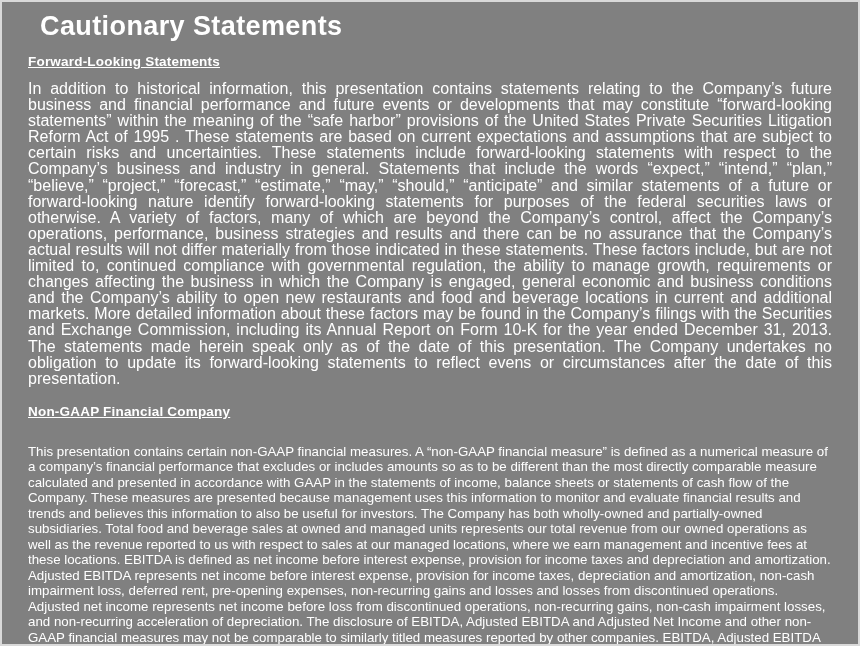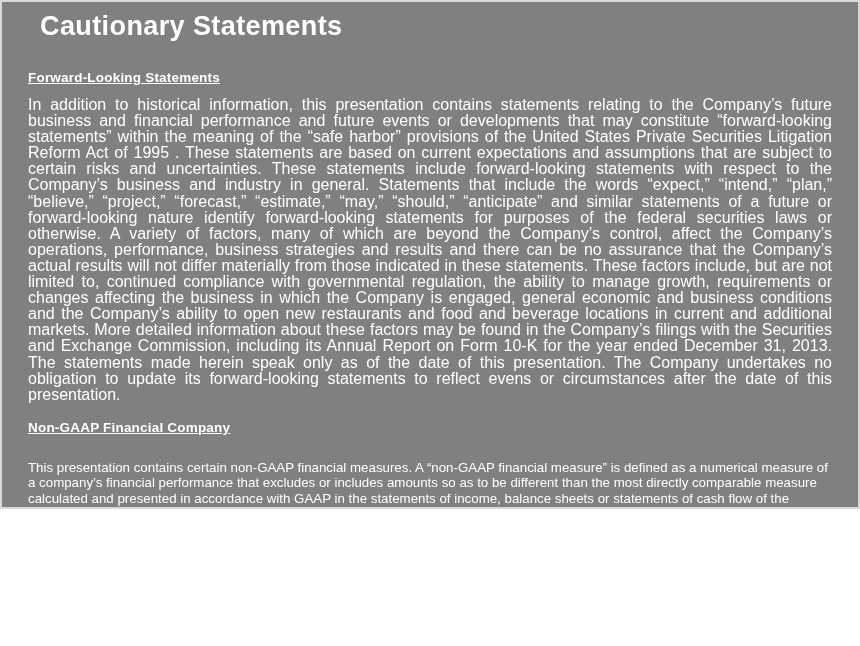--- a/index.html
+++ b/index.html
@@ -3,21 +3,21 @@
 <meta charset="utf-8">
 <style>
   html, body {
     margin: 0;
     padding: 0;
     background: #ffffff;
   }
   .slide {
     position: relative;
     width: 860px;
-    height: 509px;
+    height: 646px;
     box-sizing: border-box;
     background: var(--slide-bg, #808080);
     border: 2px solid var(--slide-frame, #d9d9d9);
     color: var(--slide-text, #ffffff);
     font-family: "Liberation Sans", sans-serif;
     overflow: hidden;
   }
   .slide-title {
     margin: 0;
     padding: 8px 0 0 38px;
@@ -30,21 +30,21 @@
     padding: 0 26px 0 26px;
   }
   .section-heading {
     margin: 0;
     font-size: 13.5px;
     font-weight: bold;
     text-decoration: underline;
     letter-spacing: 0.2px;
   }
   .section-fls .section-heading {
-    margin-top: 28px;
+    margin-top: 12px;
   }
   .section-fls .section-body {
     margin: 12px 0 0 0;
     font-size: 16px;
     line-height: 16.1px;
     text-align: justify;
   }
   .section-ngaap .section-heading {
     margin-top: 17px;
   }

